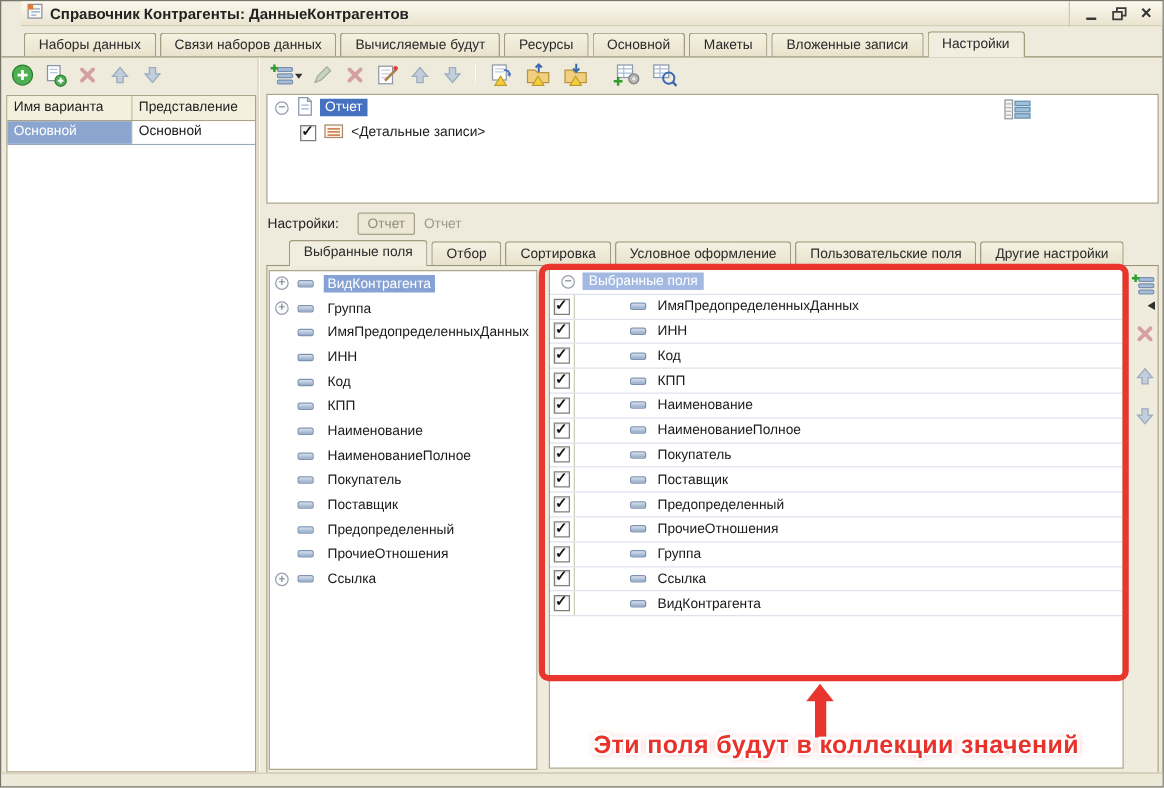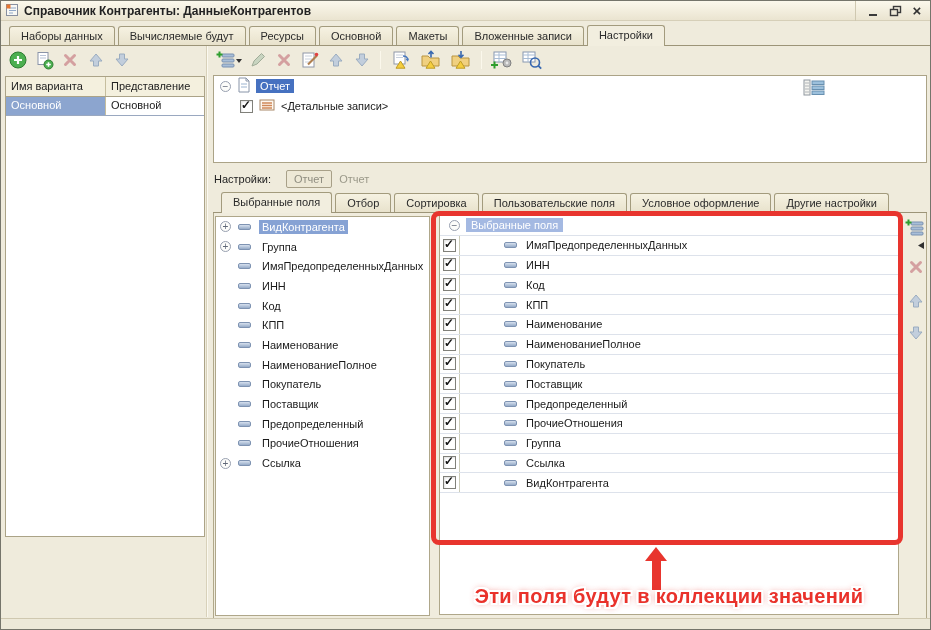--- a/index.html
+++ b/index.html
@@ -5,49 +5,49 @@
   * { box-sizing: border-box; }
   html,body { margin:0; padding:0; }
   body {
     width:931px; height:630px; position:relative;
     font-family:"Liberation Sans", sans-serif; font-size:11px; color:#1a1a1a;
     background:#EFEBDC;
   }
   #window { position:absolute; inset:0; border:1px solid #75756B; background:#EFEBDC; overflow:hidden; }
 
   
-  .titlebar { position:absolute; left:0; top:0; right:0; height:20px;
+  .titlebar { position:absolute; left:16px; top:0; right:0; height:20px;
     background:linear-gradient(#FBF8EC,#EAE4D0); border-bottom:1px solid #D6CFB8;
     display:flex; align-items:center; padding:0 4px;text-align:center; }
   .titlebar .apptext { font-size:12px; font-weight:bold; color:#222; margin-left:5px; }
   .wincontrols { position:absolute; right:4px; top:0; height:20px; display:flex; align-items:center; gap:4px;
     border-left:1px solid #CFC8B0; padding-left:8px; }
   .winbtn { width:18px; height:16px; display:flex; align-items:center; justify-content:center; cursor:default; }
   .winbtn.close { font-size:15px; font-weight:bold; color:#333; line-height:14px; }
 
   
-  .tabstrip { display:flex; align-items:flex-end; border-bottom:1px solid #9C9478; padding-left:8px; }
+  .tabstrip { display:flex; align-items:flex-end; border-bottom:1px solid #9C9478; padding-left:18px; }
   .tabstrip1 { position:absolute; left:0; top:21px; right:0; height:24px; }
   .tabstrip2 { position:absolute; left:212px; top:189px; width:714px; height:23px; }
   .tab { border:1px solid #A39B7D; border-bottom:none; border-radius:3px 3px 0 0;
     padding:3px 11px; margin-right:3px; background:linear-gradient(#F6F2E2,#E8E2CC);
     color:#2a2a2a; white-space:nowrap; position:relative; }
   .tab.active { background:#F2EEDF; margin-bottom:-1px; padding-bottom:5px; z-index:3; }
 
   
   .toolbar { position:absolute; top:46px; height:25px; display:flex; align-items:center; gap:4px; }
   .tb-left { left:6px; }
   .tb-right { left:214px; }
   .tbtn { width:22px; height:21px; display:flex; align-items:center; justify-content:center; }
   .tbsep { width:1px; height:18px; background:#CFC8B0; border-right:1px solid #FBF8EC; margin:0 3px; }
   .vsplit { position:absolute; left:205px; top:45px; bottom:12px; width:0;
     border-left:1px solid #D8D1BA; border-right:1px solid #FBF9F0; }
 
   
-  .variants-box { position:absolute; left:4px; top:75px; width:200px; height:461px;
+  .variants-box { position:absolute; left:4px; top:75px; width:200px; height:542px;
     background:#fff; border:1px solid #ABA387; }
   .var-head { display:flex; height:20px; background:#F4F0DE; border-bottom:1px solid #ABA387; }
   .vh { padding:3px 5px; color:#222; }
   .vh1 { width:100px; border-right:1px solid #C6BE9E; }
   .var-row { display:flex; height:19px; border-bottom:1px solid #9AA8C0; }
   .vc { padding:2px 5px; overflow:hidden; white-space:nowrap; }
   .vc1 { width:100px; border-right:1px solid #C6BE9E; }
   .var-row.selected .vc1 { background:#8CA5CF; color:#fff; }
   .vc2 { flex:1; background:#fff; }
 
@@ -165,20 +165,21 @@
             <rect x="1.5" y="4.5" width="7" height="6" fill="#EDE8D6" stroke="#3A3A3A" stroke-width="1.4"></rect>
           </svg>
         </span>
       <span class="winbtn close">×</span>
     </span>
   </div>
 
   <div class="tabstrip tabstrip1">
 
   <div class="tab">Наборы данных</div>
+      <div class="tab">Связи наборов данных</div>
       <div class="tab">Вычисляемые будут</div>
       <div class="tab">Ресурсы</div>
       <div class="tab">Основной</div>
       <div class="tab">Макеты</div>
       <div class="tab">Вложенные записи</div>
       <div class="tab active">Настройки</div>
     </div>
 
   <div class="toolbar tb-left">
     <span class="tbtn">
@@ -343,22 +344,22 @@
     <span class="cap">Настройки:</span>
     <span class="rep-btn">Отчет</span>
     <span class="rep-dup">Отчет</span>
   </div>
 
   <div class="tabstrip tabstrip2">
 
   <div class="tab active">Выбранные поля</div>
       <div class="tab">Отбор</div>
       <div class="tab">Сортировка</div>
+      <div class="tab">Условное оформление</div>
       <div class="tab">Пользовательские поля</div>
-      <div class="tab">Условное оформление</div>
       <div class="tab">Другие настройки</div>
     </div>
 
   <div class="settings-panel"></div>
 
   <div class="af-box">
     <div>
 
     <div class="af-row selected has-children">
         <span class="exp plus"></span>

